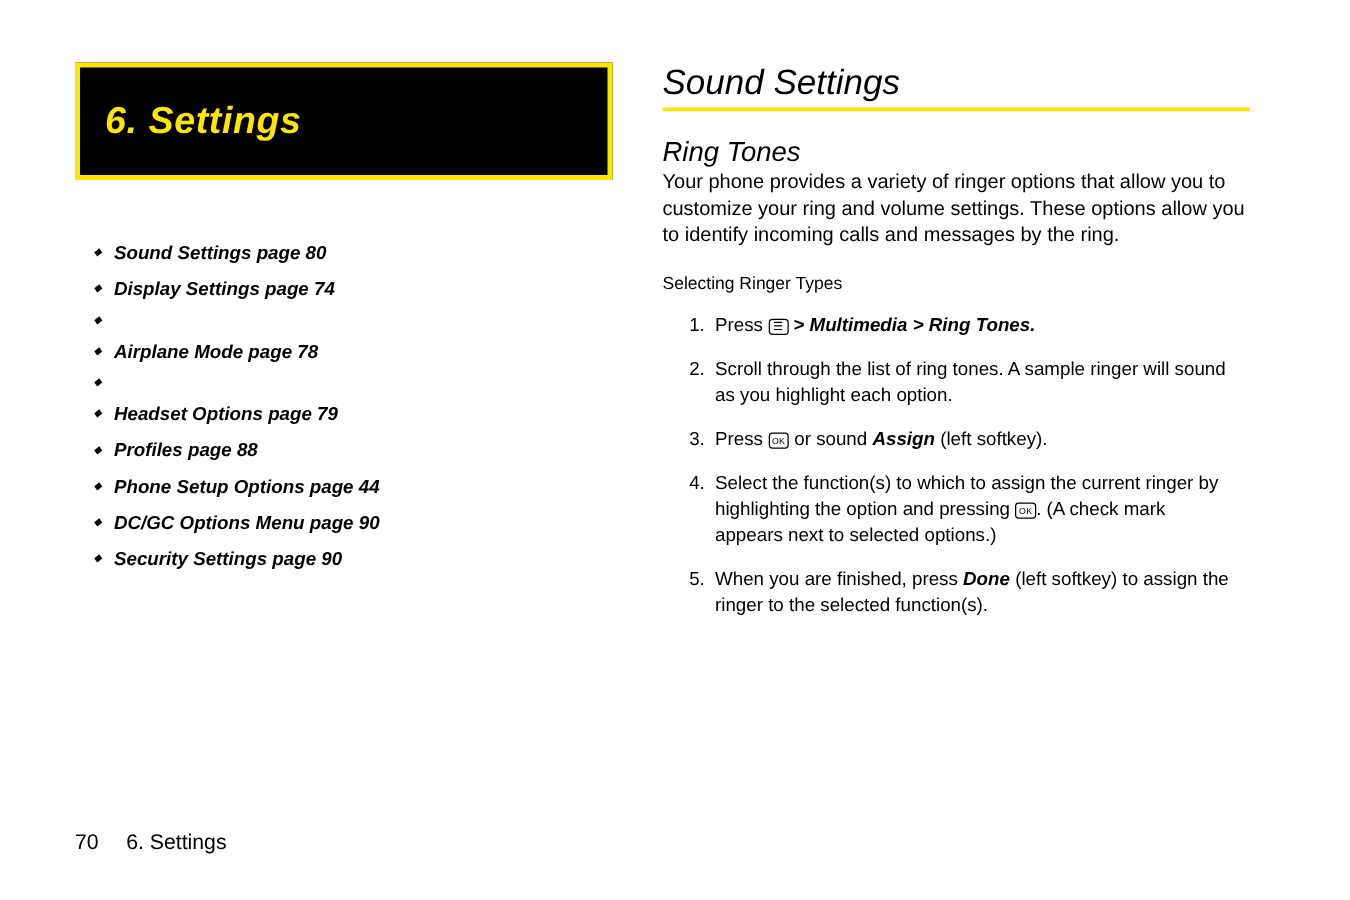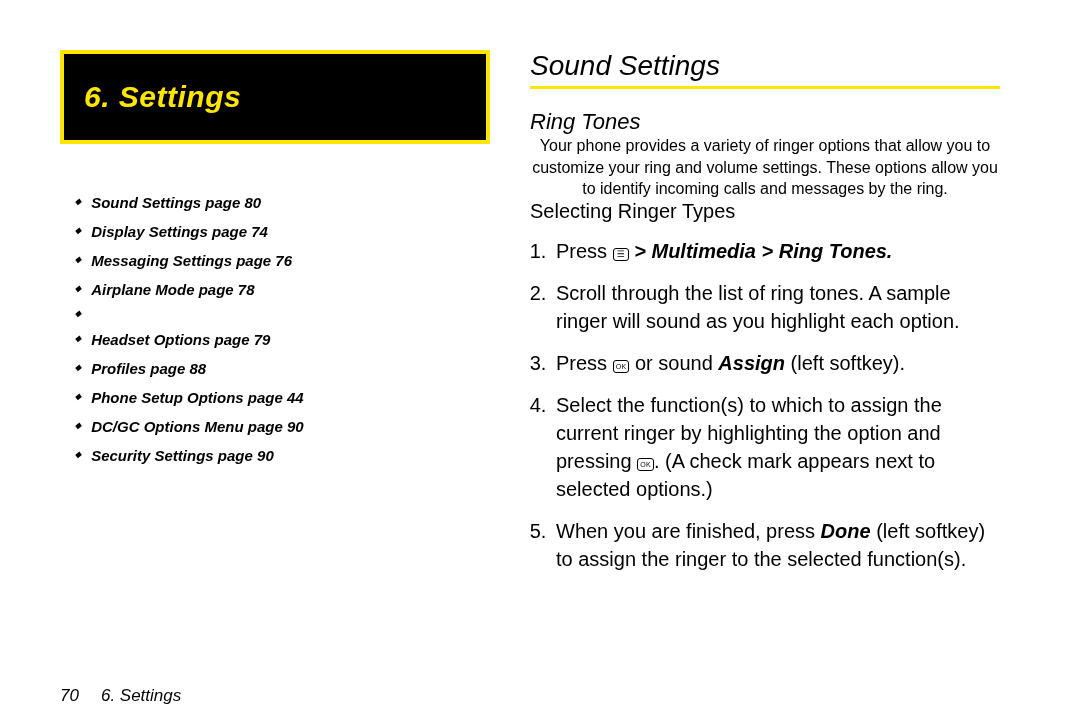--- a/index.html
+++ b/index.html
@@ -66,31 +66,31 @@
     margin: 4px 0 20px 0;
   }
   .h2 {
     font-style: italic;
     font-size: 22px;
     margin-bottom: 0;
   }
   .para {
     font-size: 16px;
     line-height: 1.35;
-    text-align: center;
+    margin-bottom: 18px;
   }
   .h3 {
-    font-size: 20px;
+    font-size: 14px;
     margin-bottom: 14px;
   }
   .steps {
-    font-size: 20px;
+    font-size: 15px;
     line-height: 1.4;
     padding-left: 22px;
-    margin:0;
+    margin:16px;
   }
   .steps li {
     margin-bottom: 14px;
     padding-left: 4px;
   }
   .bi { font-weight:bold; font-style:italic; }
   .key {
     display: inline-block;
     border: 1.2px solid #000;
     border-radius: 3px;
@@ -101,23 +101,22 @@
     font-family: Arial, sans-serif;
     font-weight: normal;
     font-style: normal;
     min-width: 10px;
     text-align: center;
   }
   .key.menu::before { content: "\2630"; font-size:9px; }
   .key.ok::before { content: "OK"; font-size:7px; letter-spacing:0.3px; }
   .footer {
     position: absolute;
-    bottom: 14px;
+    bottom: 36px;
     left: 60px;
-    font-style: italic;
     font-size: 17px;
   }
   .footer .pg { margin-right: 22px; }
 </style>
 </head>
 <body>
 
 <div class="page">
   <div class="left-col">
     <div class="chapter-box">
@@ -127,21 +126,20 @@
       <div class="toc-item">
           <span class="diamond">◆</span>
           <span>Sound Settings page 80</span>
         </div>
       <div class="toc-item">
           <span class="diamond">◆</span>
           <span>Display Settings page 74</span>
         </div>
       <div class="toc-item">
           <span class="diamond">◆</span>
-          <span>Messaging Settings page 76</span>
         </div>
       <div class="toc-item">
           <span class="diamond">◆</span>
           <span>Airplane Mode page 78</span>
         </div>
       <div class="toc-item">
           <span class="diamond">◆</span>
         </div>
       <div class="toc-item">
           <span class="diamond">◆</span>

